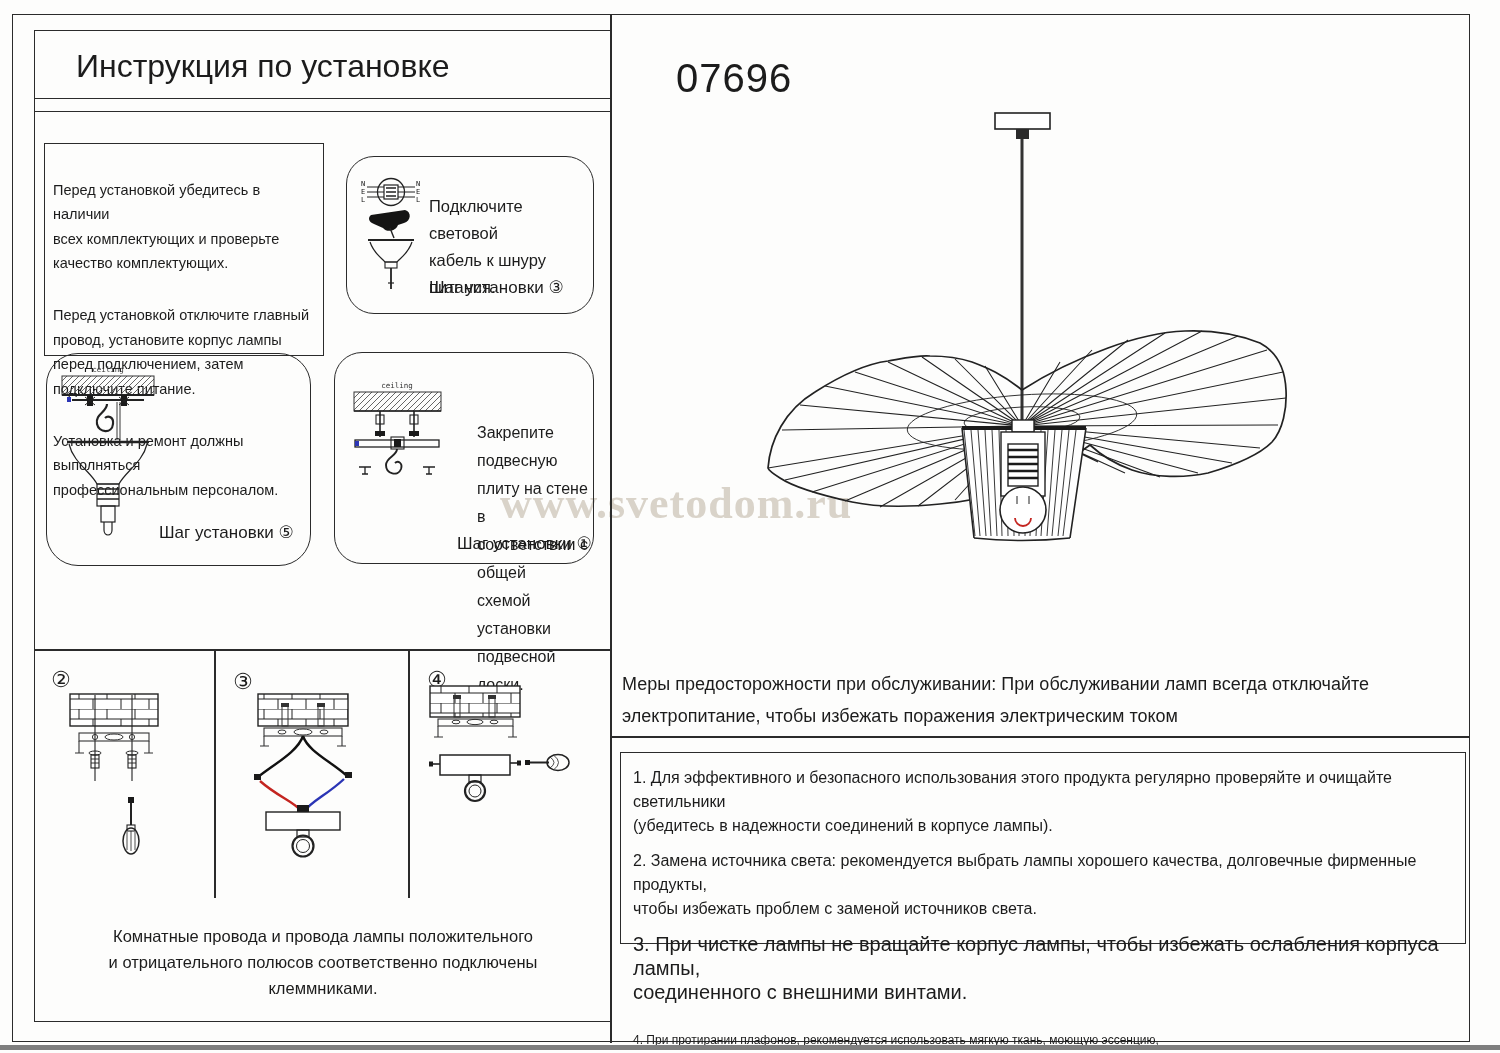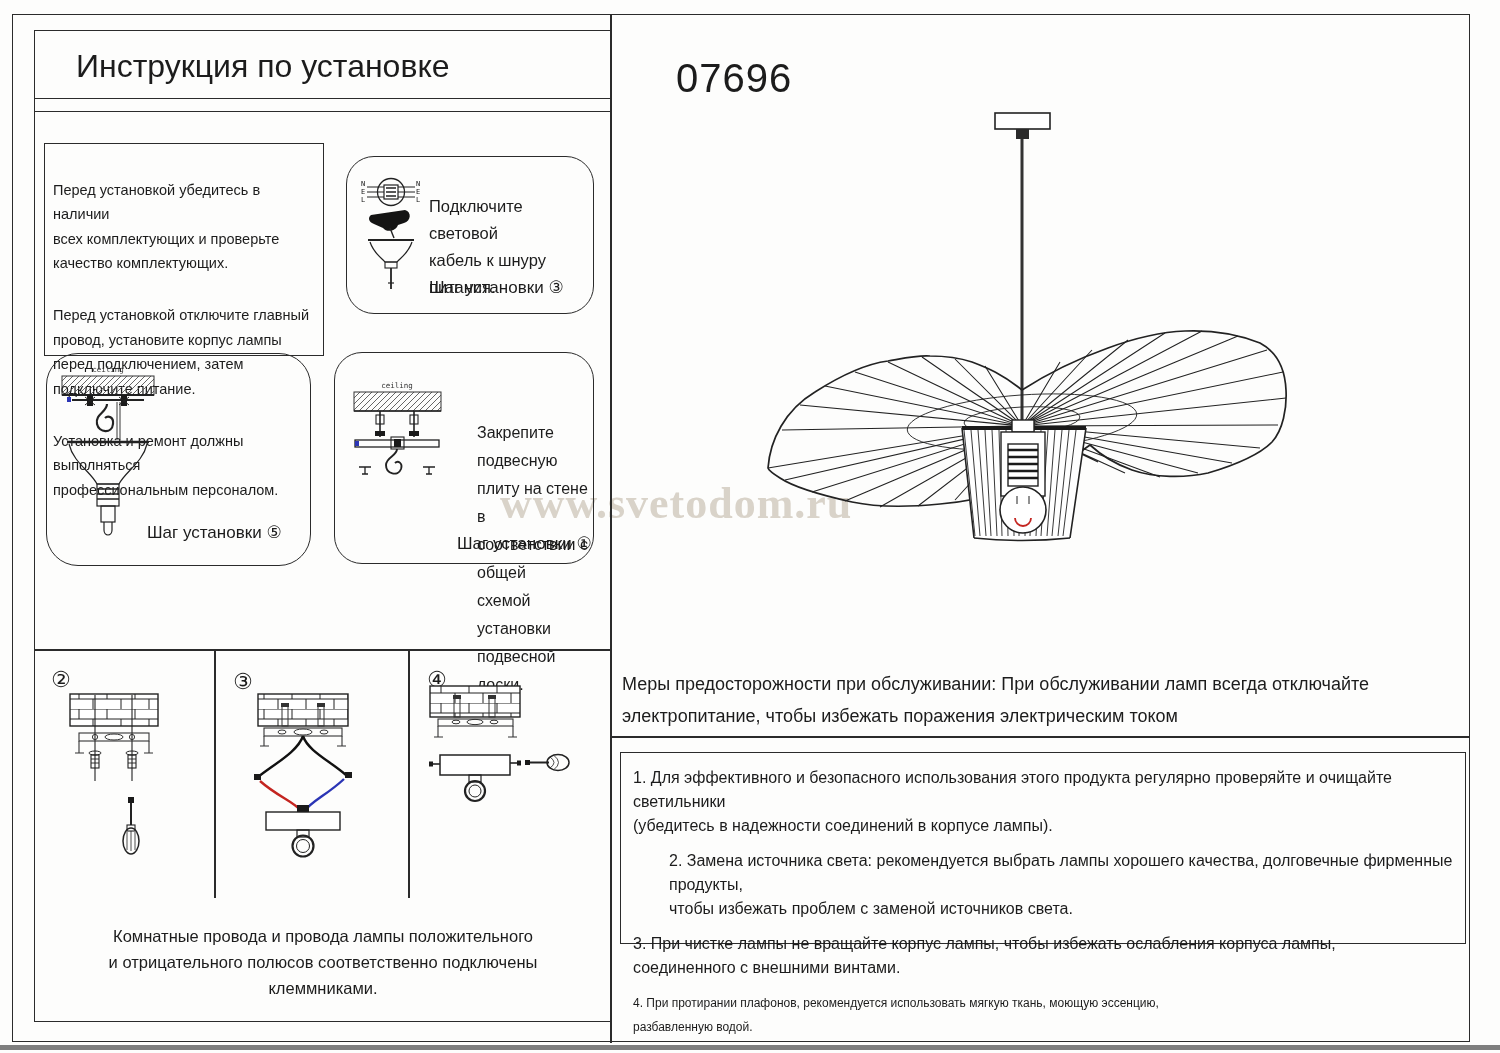--- a/index.html
+++ b/index.html
@@ -94,21 +94,21 @@
         <path d="M28,35 l10,8 M38,35 l-10,8 M62,35 l10,8 M72,35 l-10,8" stroke="#222" stroke-width="1"></path>
         <path d="M50,42 C50,50 38,52 40,62 C42,71 55,72 56,62 C57,55 51,53 48,56" fill="none" stroke="#222" stroke-width="2.2"></path>
         <path d="M60,40 V78 M63,40 V78" stroke="#222" stroke-width="0.9"></path>
         <path d="M10,80 H92" stroke="#222" stroke-width="2.4"></path>
         <path d="M12,82 C16,100 34,110 40,122 L62,122 C68,110 86,100 90,82" fill="none" stroke="#222" stroke-width="1.2"></path>
         <rect x="40" y="122" width="22" height="22" fill="none" stroke="#222" stroke-width="1.2"></rect>
         <path d="M40,127 h22 M40,132 h22 M40,137 h22" stroke="#222" stroke-width="1.6"></path>
         <rect x="44" y="144" width="14" height="16" fill="none" stroke="#222" stroke-width="1.2"></rect>
         <path d="M47,160 v8 a4,5 0 0 0 8,0 v-8" fill="none" stroke="#222" stroke-width="1.2"></path>
       </svg>
-      <div class="abs steplabel" style="left:100px;top:168px;">
+      <div class="abs steplabel" style="left:112px;top:168px;">
         <span>Шаг установки</span>
         <span class="circ">⑤</span>
       </div>
     </div>
 
     <div class="abs rbox" style="left:299px;top:321px;width:258px;height:210px;">
       <svg class="abs" style="left:14px;top:26px;" width="97" height="142" viewBox="0 0 97 142">
         <defs>
           <pattern id="h1" width="6" height="6" patternUnits="userSpaceOnUse">
             <path d="M0 6 L6 0" stroke="#555" stroke-width="0.9"></path>
@@ -276,23 +276,23 @@
 
   <div class="abs pre" style="left:622px;top:668px;width:830px;font-size:18px;line-height:32px;z-index:3;">Меры предосторожности при обслуживании: При обслуживании ламп всегда отключайте
 электропитание, чтобы избежать поражения электрическим током</div>
 
   <div class="abs rule" style="left:611px;top:736px;width:859px;height:1.6px;z-index:3;"></div>
 
   <div class="abs frame" style="left:620px;top:752px;width:846px;height:192px;z-index:3;box-sizing:border-box;">
     <div style="padding:13px 8px 0 12px;">
       <div class="pre" style="font-size:16px;line-height:24px;margin-bottom:11px;">1.  Для эффективного и безопасного использования этого продукта регулярно проверяйте и очищайте светильники
  (убедитесь в надежности соединений в корпусе лампы).</div>
-      <div class="pre" style="font-size:16px;line-height:24px;margin-bottom:11px;margin-left:36px;">2.  Замена источника света: рекомендуется выбрать лампы хорошего качества, долговечные фирменные продукты,
+      <div class="pre" style="font-size:16px;line-height:24px;margin-bottom:11px;">2.  Замена источника света: рекомендуется выбрать лампы хорошего качества, долговечные фирменные продукты,
 чтобы избежать проблем с заменой источников света.</div>
-      <div class="pre" style="font-size:16px;line-height:24px;margin-bottom:11px;">3.  При чистке лампы не вращайте корпус лампы, чтобы избежать ослабления корпуса лампы,
+      <div class="pre" style="font-size:20px;line-height:24px;margin-bottom:24px;">3.  При чистке лампы не вращайте корпус лампы, чтобы избежать ослабления корпуса лампы,
 соединенного с внешними винтами.</div>
       <div class="pre" style="font-size:12px;line-height:24px;margin-bottom:11px;">4.  При протирании плафонов, рекомендуется использовать мягкую ткань, моющую эссенцию,
 разбавленную водой.</div>
       <div class="pre" style="font-size:16px;line-height:24px;">5.  Кронштейн корпуса лампы протирать мягкой тканью без воды, особенно спирта, бензина и т. д.</div>
     </div>
   </div>
 
 </div>
 
 </body></html>

